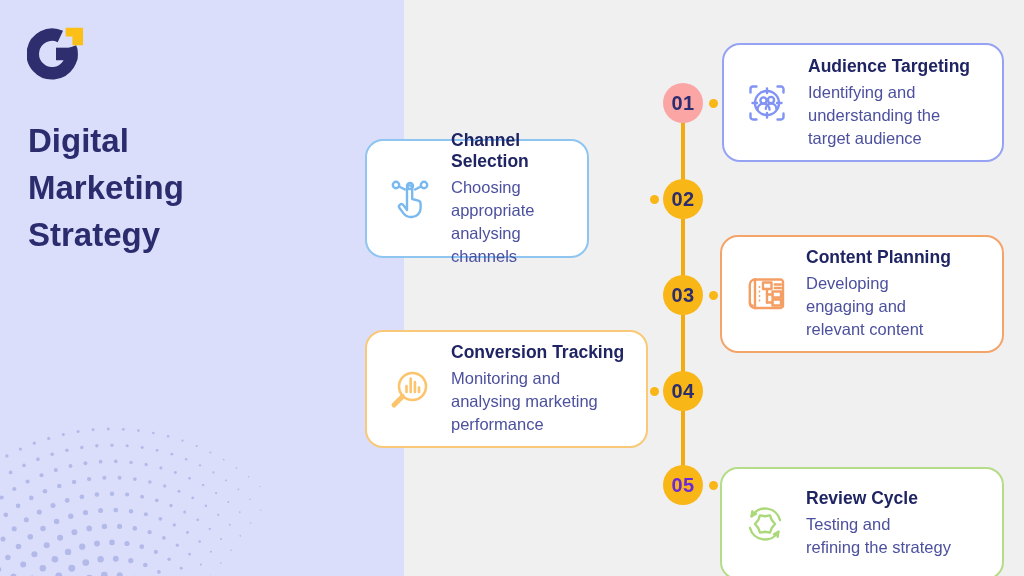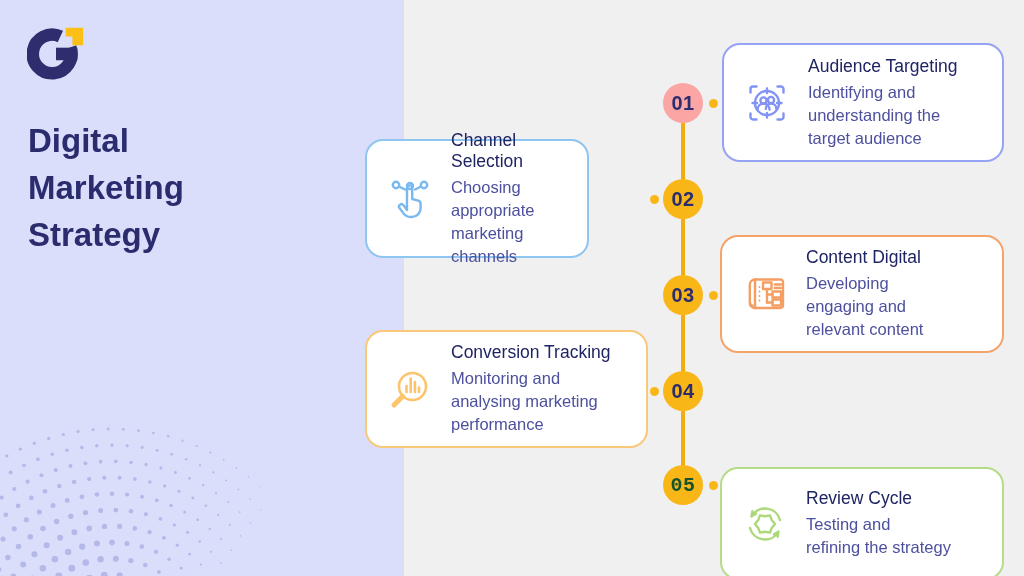--- a/index.html
+++ b/index.html
@@ -33,21 +33,21 @@
   
   .card{
     position:absolute;background:#ffffff;
     border:2px solid var(--accent,#96a3f5);border-radius:18px;
     display:flex;align-items:center;gap:12px;
     padding:0 12px 0 14px;box-sizing:border-box;
   }
   .card-icon{flex:0 0 58px;width:58px;height:58px;display:flex;align-items:center;justify-content:center;color:var(--icon,#8193f4);}
   .card-icon svg{display:block;}
   .card-text{flex:1;min-width:0;}
-  .card-title{font-size:17.5px;font-weight:400;color:#1f2463;margin:0 0 4px 0;}
+  .card-title{font-size:17.5px;font-weight:700;color:#1f2463;margin:0 0 4px 0;}
   .card-desc{font-size:16.5px;line-height:23px;color:#4c509e;white-space:pre-line;}
 
   
   #node-0{left:663px;top:83px;}  #dot-0{left:709px;top:99px;}
   #node-1{left:663px;top:179px;} #dot-1{left:650px;top:195px;}
   #node-2{left:663px;top:275px;} #dot-2{left:709px;top:291px;}
   #node-3{left:663px;top:371px;} #dot-3{left:650px;top:387px;}
   #node-4{left:663px;top:465px;} #dot-4{left:709px;top:481px;}
 
   
@@ -229,21 +229,21 @@
 Marketing
 Strategy</div>
   </div>
 
   <div class="t-line" style="background: rgb(243, 172, 16);"></div>
 
   <div class="t-node" id="node-0" style="background: #fca5a5; color: rgb(43, 45, 110);">01</div>
   <div class="t-node" id="node-1" style="background: rgb(249, 183, 23); color: rgb(43, 45, 110);">02</div>
   <div class="t-node" id="node-2" style="background: rgb(249, 183, 23); color: rgb(43, 45, 110); text-align: right;">03</div>
   <div class="t-node" id="node-3" style="background: rgb(249, 183, 23); color: rgb(43, 45, 110);">04</div>
-  <div class="t-node" id="node-4" style="background: rgb(249, 183, 23); color: #14532d; font-family: Liberation Mono, monospace;">05</div>
+  <div class="t-node" id="node-4" style="background: rgb(249, 183, 23); color: #6d28d9;">05</div>
 
   <div class="t-dot" id="dot-0" style="background: rgb(249, 183, 23);"></div>
   <div class="t-dot" id="dot-1" style="background: rgb(249, 183, 23);"></div>
   <div class="t-dot" id="dot-2" style="background: rgb(249, 183, 23);"></div>
   <div class="t-dot" id="dot-3" style="background: rgb(249, 183, 23);"></div>
   <div class="t-dot" id="dot-4" style="background: rgb(249, 183, 23);"></div>
 
   <div class="card" id="card-0" style="--accent: #96a3f5; --icon: #8193f4;">
     <span class="card-icon">
       <svg width="48" height="48" viewBox="0 0 48 48" fill="none" stroke="currentColor" stroke-width="2.4" stroke-linecap="round" stroke-linejoin="round">
@@ -275,21 +275,21 @@
         <circle cx="24" cy="11" r="3"></circle>
         <path d="M13,11.5 L19,14.5"></path>
         <path d="M35,11.5 L29,14.5"></path>
         <path d="M21,27 V13 a2.6,2.6 0 0 1 5.2,0 v11 l6,1.6 a3.2,3.2 0 0 1 2.4,3.1 v4.6 a8.7,8.7 0 0 1 -8.7,8.7 h-1.4 a8.7,8.7 0 0 1 -7,-3.6 l-4,-5.4 a2.4,2.4 0 0 1 3.9,-2.9 l3.6,4.9 z"></path>
       </svg>
     </span>
     <div class="card-text">
       <div class="card-title">Channel Selection</div>
       <div class="card-desc">Choosing
 appropriate
-marketing channels</div>
+analysing channels</div>
     </div>
   </div>
 
   <div class="card" id="card-2" style="--accent: #f5a469; --icon: #f59e63;">
     <span class="card-icon">
       <svg width="48" height="48" viewBox="0 0 48 48" fill="none" stroke="currentColor" stroke-width="2.4" stroke-linecap="round" stroke-linejoin="round">
         <path d="M14,9.5 H39.5 a2.5,2.5 0 0 1 2.5,2.5 v23.5 a2.5,2.5 0 0 1 -2.5,2.5 H14"></path>
         <path d="M14,9.5 a5.2,5.2 0 0 0 -5.2,5.2 v18.6 a5.2,5.2 0 0 0 5.2,4.7"></path>
         <path d="M14,9.5 V38"></path>
         <path d="M9.2,33.2 a2.5,2.5 0 0 0 2.5,2.5"></path>
@@ -301,21 +301,21 @@
         <path d="M26,32.5 H31.5"></path>
         <rect x="31.5" y="21.5" width="8.5" height="6"></rect>
         <rect x="31.5" y="29.5" width="8.5" height="6"></rect>
         <circle cx="18.5" cy="17" r="0.9" fill="currentColor" stroke="none"></circle>
         <circle cx="18.5" cy="21.5" r="0.9" fill="currentColor" stroke="none"></circle>
         <circle cx="18.5" cy="26" r="0.9" fill="currentColor" stroke="none"></circle>
         <circle cx="18.5" cy="30.5" r="0.9" fill="currentColor" stroke="none"></circle>
       </svg>
     </span>
     <div class="card-text">
-      <div class="card-title">Content Digital</div>
+      <div class="card-title">Content Planning</div>
       <div class="card-desc">Developing
 engaging and
 relevant content</div>
     </div>
   </div>
 
   <div class="card" id="card-3" style="--accent: #f9c878; --icon: #fbc46d;">
     <span class="card-icon">
       <svg width="48" height="48" viewBox="0 0 48 48" fill="none" stroke="currentColor" stroke-width="2.6" stroke-linecap="round" stroke-linejoin="round">
         <circle cx="26.5" cy="21.5" r="13.5"></circle>

